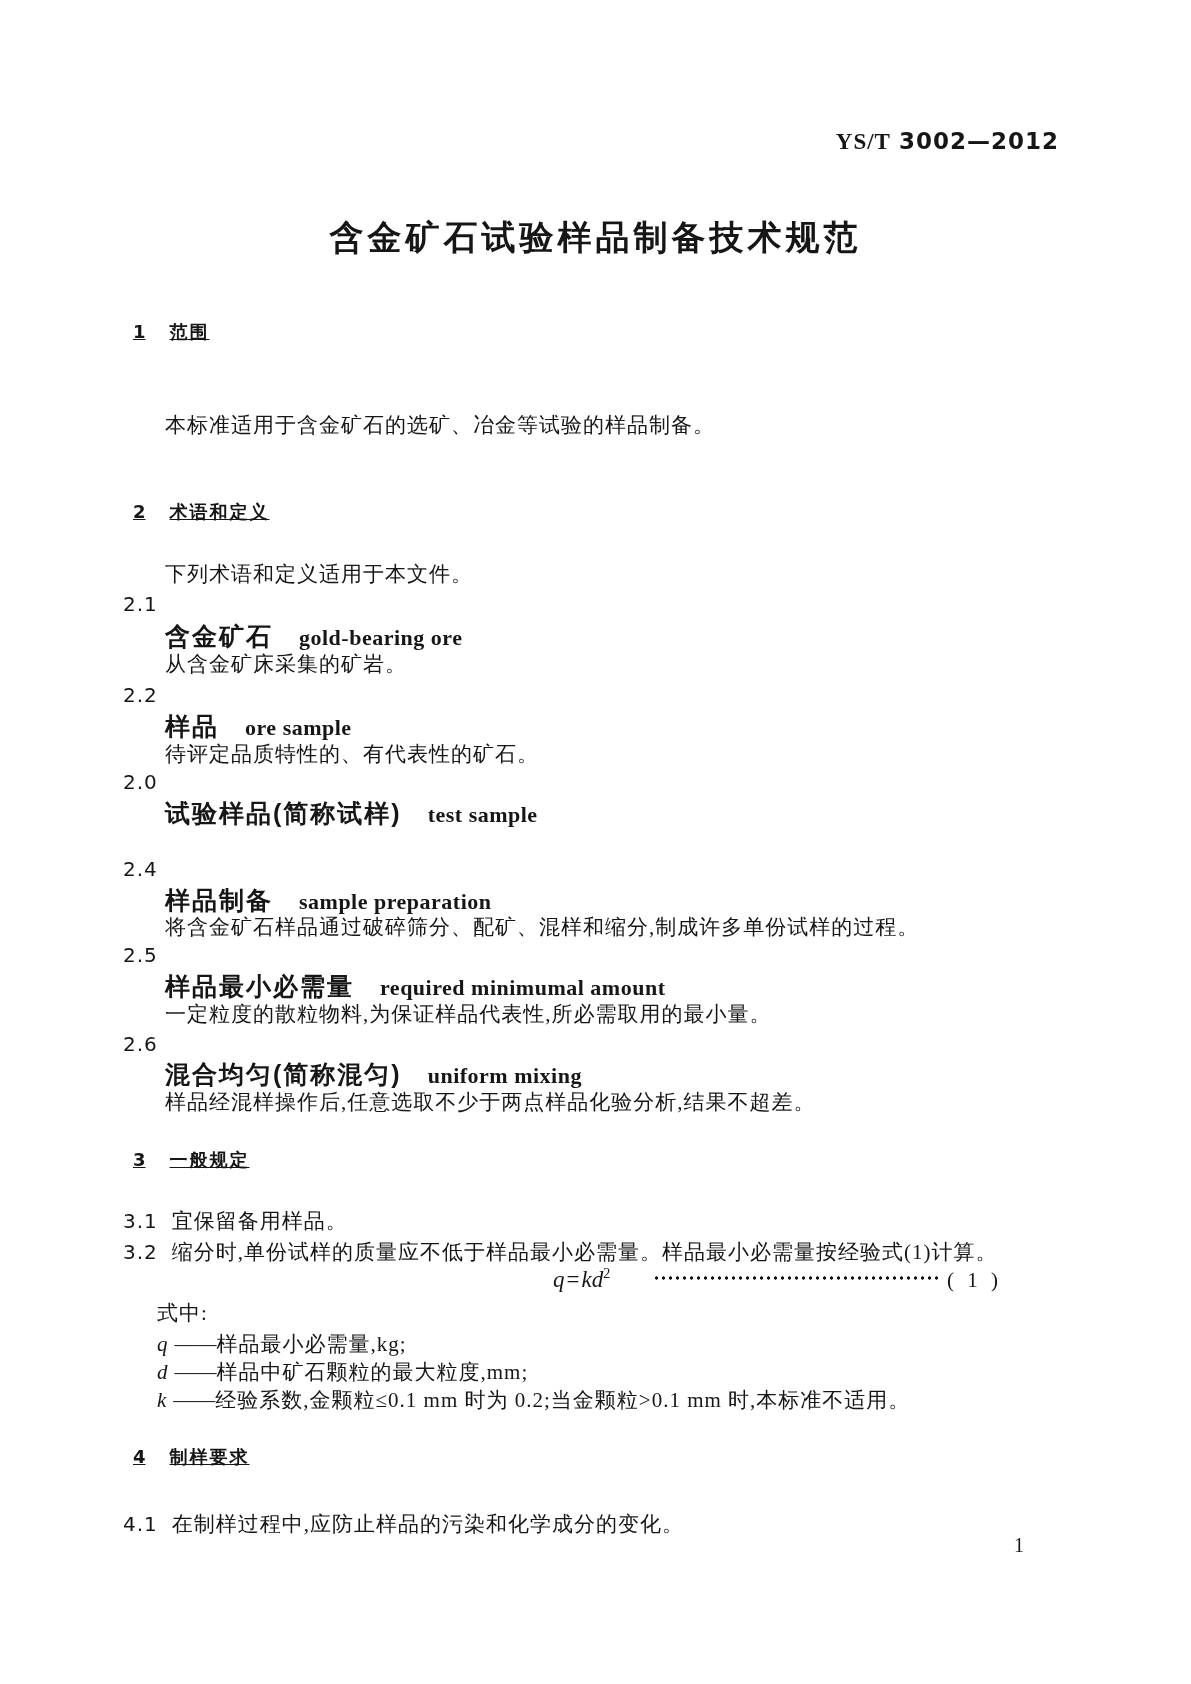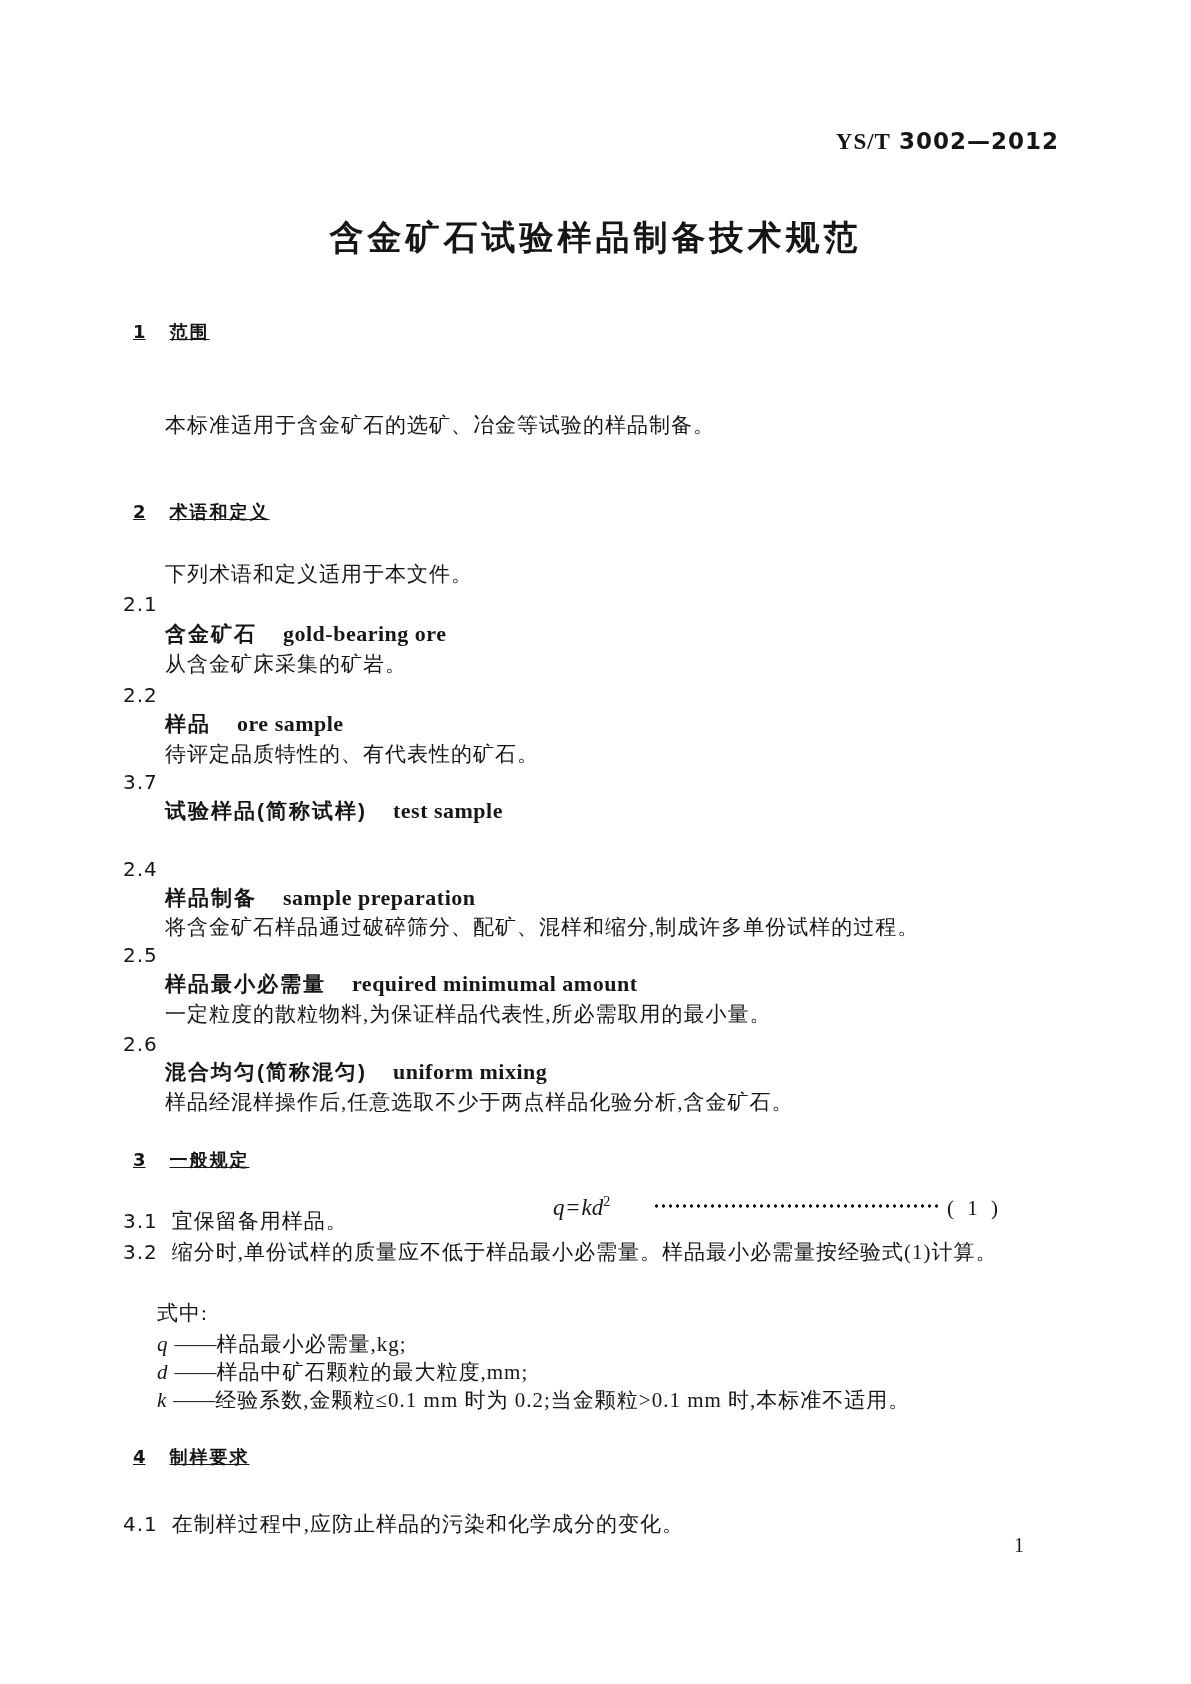--- a/index.html
+++ b/index.html
@@ -53,21 +53,21 @@
   }
 
   .term-num {
     left:123px;
     font-family:"DejaVu Sans","Liberation Sans",sans-serif;
     font-size:20px; letter-spacing:1px;
   }
   .term-head { left:165px; white-space:nowrap; }
   .term-head .term-zh {
     font-family:"Liberation Sans","DejaVu Sans",sans-serif;
-    font-weight:bold; font-size:21px; letter-spacing:2px;
+    font-weight:bold; font-size:25px; letter-spacing:2px;
   }
   .term-head .term-en {
     font-family:"Liberation Serif","DejaVu Serif",serif;
     font-weight:bold; font-size:22px; margin-left:26px; letter-spacing:0.5px;
   }
 
   .numbered-item { left:123px; white-space:nowrap; }
   .numbered-item .item-num {
     font-family:"DejaVu Sans","Liberation Sans",sans-serif;
     font-size:20px; margin-right:14px; letter-spacing:1px;text-align:right;
@@ -124,55 +124,55 @@
     <span class="term-zh">含金矿石</span><span class="term-en">gold-bearing ore</span>
   </div>
   <div class="abs body-line" style="top:650px">从含金矿床采集的矿岩。</div>
 
   <div class="abs term-num" style="top:683px">2.2</div>
   <div class="abs term-head" style="top:710px">
     <span class="term-zh">样品</span><span class="term-en">ore sample</span>
   </div>
   <div class="abs body-line" style="top:740px">待评定品质特性的、有代表性的矿石。</div>
 
-  <div class="abs term-num" style="top:770px">3.7</div>
+  <div class="abs term-num" style="top:770px">2.0</div>
   <div class="abs term-head" style="top:797px">
     <span class="term-zh">试验样品(简称试样)</span><span class="term-en">test sample</span>
   </div>
 
   <div class="abs term-num" style="top:857px">2.4</div>
   <div class="abs term-head" style="top:884px">
     <span class="term-zh">样品制备</span><span class="term-en">sample preparation</span>
   </div>
   <div class="abs body-line" style="top:913px">将含金矿石样品通过破碎筛分、配矿、混样和缩分,制成许多单份试样的过程。</div>
 
   <div class="abs term-num" style="top:943px">2.5</div>
   <div class="abs term-head" style="top:970px">
     <span class="term-zh">样品最小必需量</span><span class="term-en">required minimumal amount</span>
   </div>
   <div class="abs body-line" style="top:1000px">一定粒度的散粒物料,为保证样品代表性,所必需取用的最小量。</div>
 
   <div class="abs term-num" style="top:1032px">2.6</div>
   <div class="abs term-head" style="top:1058px">
     <span class="term-zh">混合均匀(简称混匀)</span><span class="term-en">uniform mixing</span>
   </div>
-  <div class="abs body-line" style="top:1088px">样品经混样操作后,任意选取不少于两点样品化验分析,含金矿石。</div>
+  <div class="abs body-line" style="top:1088px">样品经混样操作后,任意选取不少于两点样品化验分析,结果不超差。</div>
 
   <div class="abs sec-heading" style="top:1148px">
     <span class="sec-num">3</span><span>一般规定</span>
   </div>
 
   <div class="abs numbered-item" style="top:1207px">
     <span class="item-num">3.1</span><span class="item-text">宜保留备用样品。</span>
   </div>
   <div class="abs numbered-item" style="top:1238px">
     <span class="item-num">3.2</span><span class="item-text">缩分时,单份试样的质量应不低于样品最小必需量。样品最小必需量按经验式(1)计算。</span>
   </div>
 
-  <div class="abs formula-row" style="top:1194px">
+  <div class="abs formula-row" style="top:1266px">
     <span class="formula"><span>q</span><span class="eq-sign">=</span><span>kd</span><sup>2</sup></span>
     <span class="dot-leader"></span>
     <span class="eq-no">( 1 )</span>
   </div>
 
   <div class="abs where-label" style="top:1299px">式中:</div>
 
   <div class="abs var-line" style="top:1330px">
     <span class="var-sym">q</span><span class="var-dash">——</span><span>样品最小必需量,kg;</span>
   </div>

